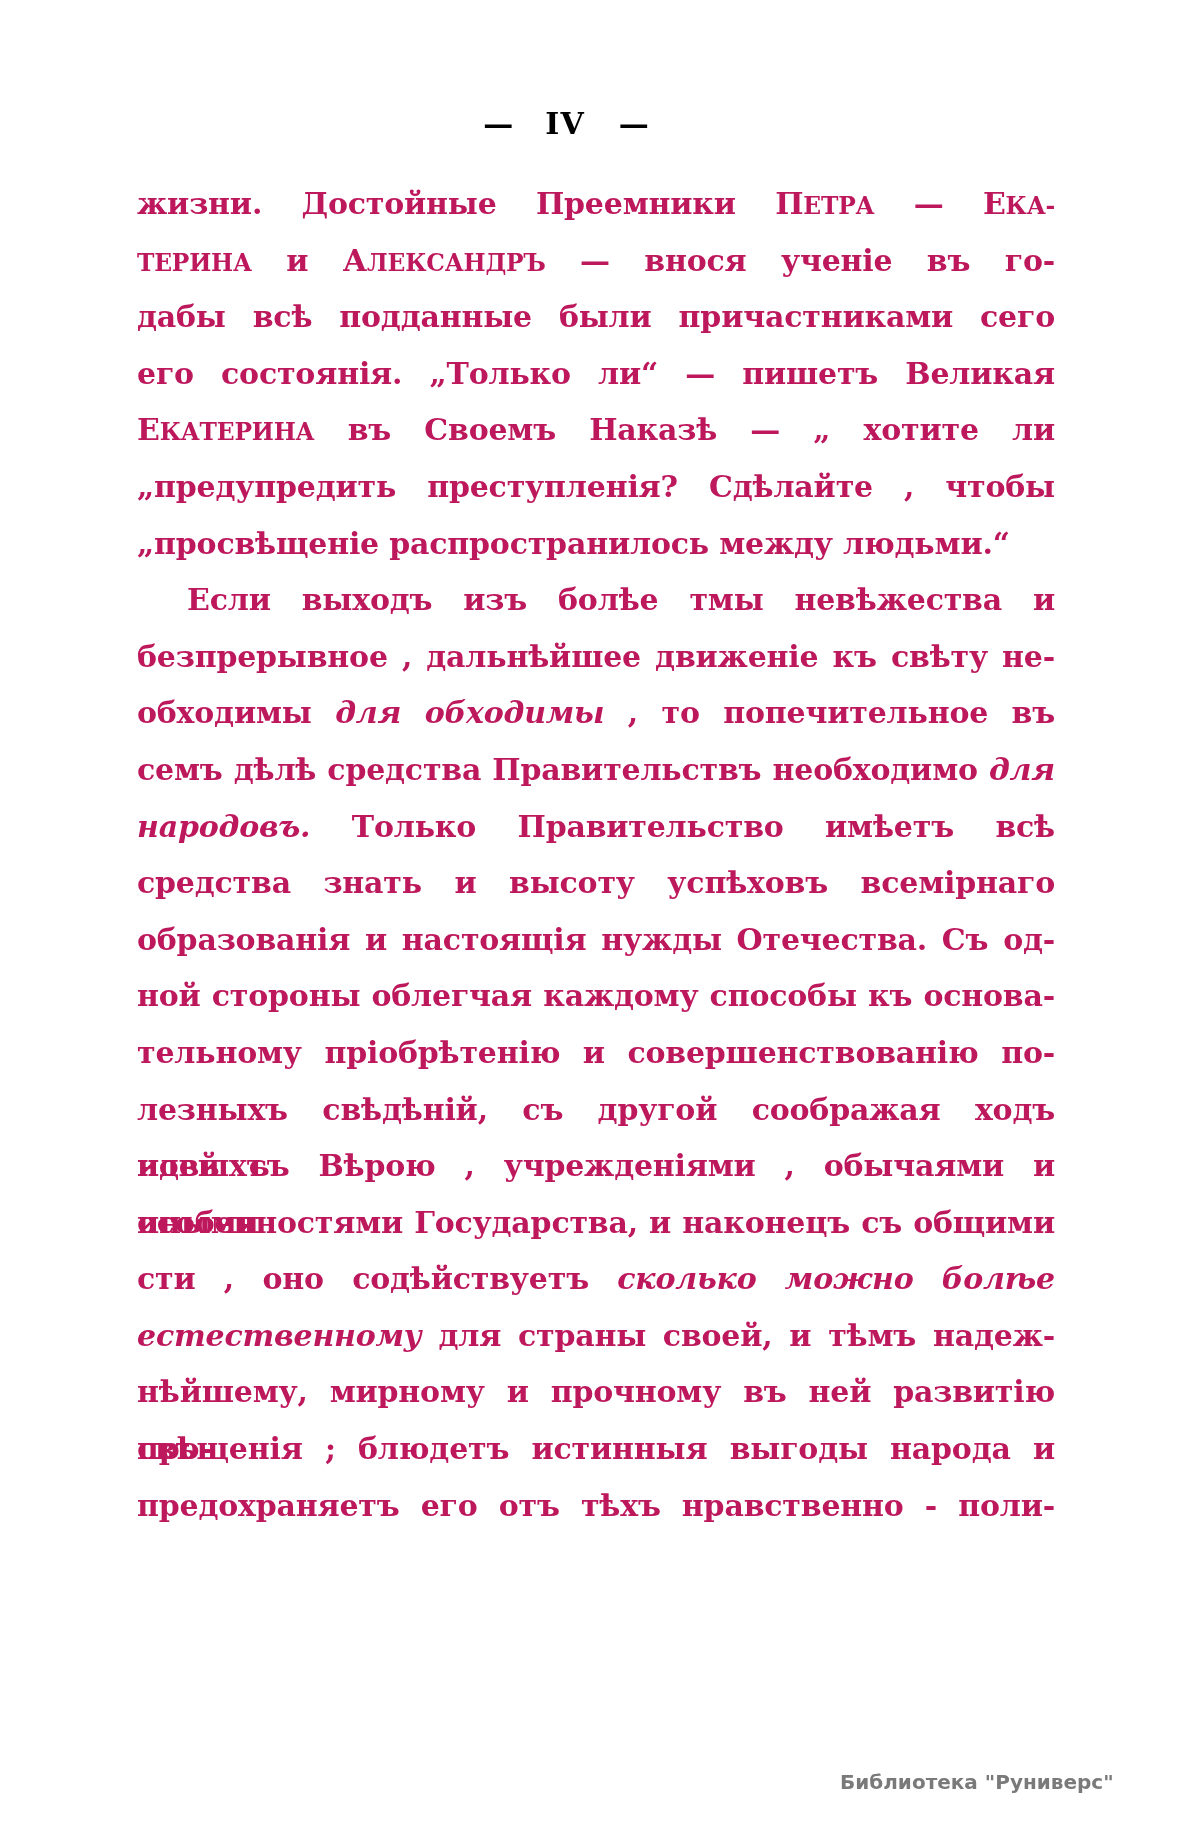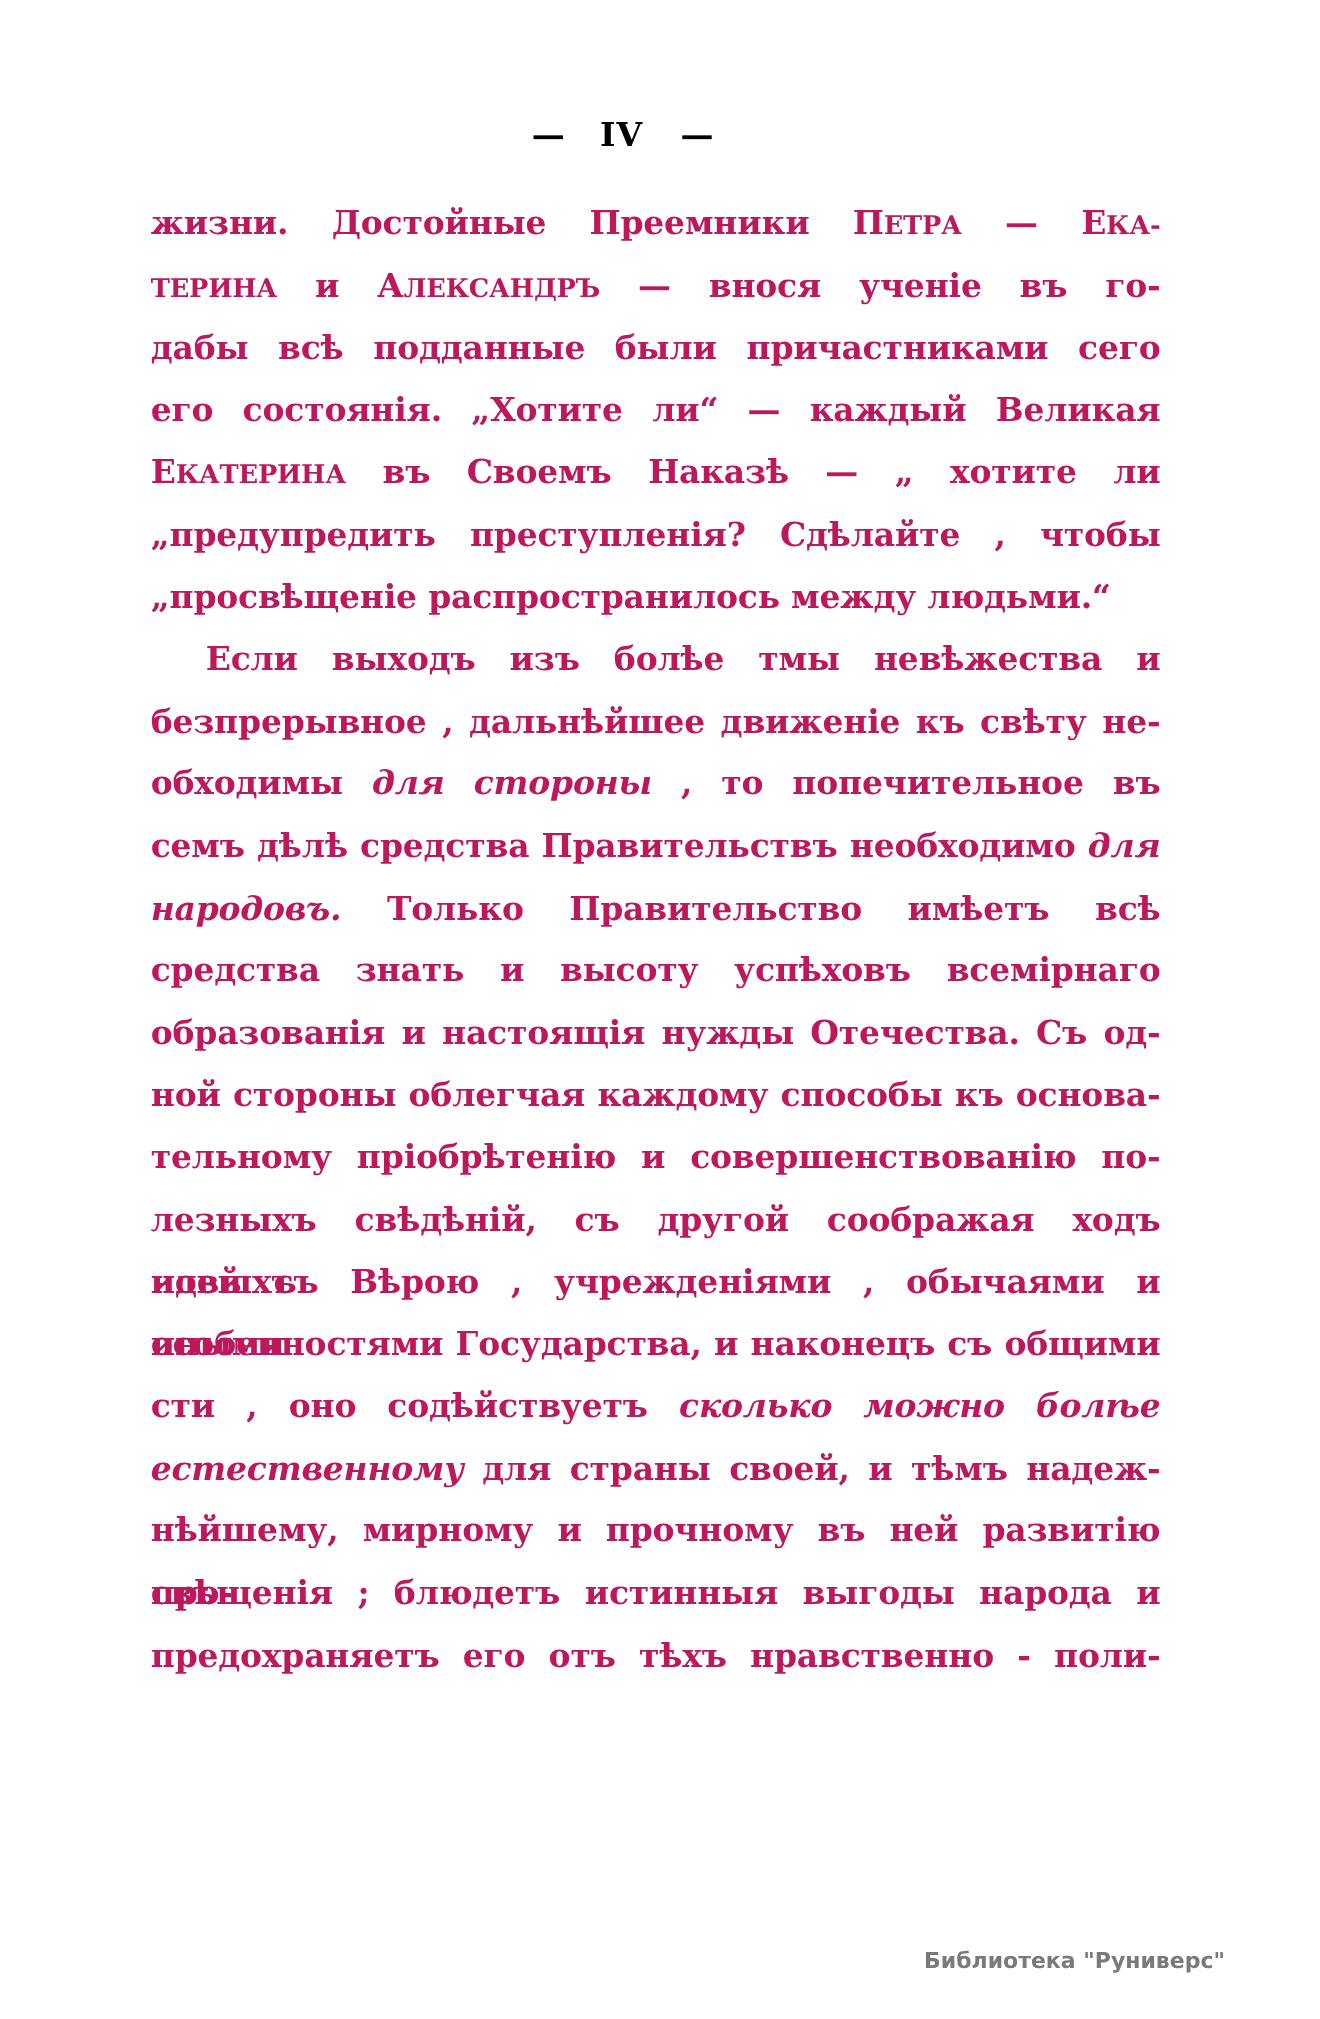--- a/index.html
+++ b/index.html
@@ -59,27 +59,27 @@
   <div class="page-header">
     <span class="dash">—</span>
     <span class="folio">IV</span>
     <span class="dash">—</span>
   </div>
 
   <div class="text-block">
       <div class="line"><span class="seg-n">жизни. Достойные Преемники </span><span class="seg-n">П</span><span class="seg-sc">ЕТРА</span><span class="seg-n"> — </span><span class="seg-n">Е</span><span class="seg-sc">КА-</span></div>
       <div class="line"><span class="seg-sc">ТЕРИНА</span><span class="seg-n"> и </span><span class="seg-n">А</span><span class="seg-sc">ЛЕКСАНДРЪ</span><span class="seg-n"> — внося ученіе въ го-</span></div>
       <div class="line"><span class="seg-n">дабы всѣ подданные были причастниками сего</span></div>
-      <div class="line"><span class="seg-n">его состоянія. „Хотите ли“ — каждый Великая</span></div>
+      <div class="line"><span class="seg-n">его состоянія. „Только ли“ — пишетъ Великая</span></div>
       <div class="line"><span class="seg-n">Е</span><span class="seg-sc">КАТЕРИНА</span><span class="seg-n"> въ Своемъ Наказѣ — „ хотите ли</span></div>
       <div class="line"><span class="seg-n">„предупредить преступленія? Сдѣлайте , чтобы</span></div>
       <div class="line no-just"><span class="seg-n">„просвѣщеніе распространилось между людьми.“</span></div>
       <div class="line indent"><span class="seg-n">Если выходъ изъ болѣе тмы невѣжества и</span></div>
       <div class="line"><span class="seg-n">безпрерывное , дальнѣйшее движеніе къ свѣту не-</span></div>
-      <div class="line"><span class="seg-n">обходимы </span><span class="seg-i">для стороны</span><span class="seg-n"> , то попечительное въ</span></div>
+      <div class="line"><span class="seg-n">обходимы </span><span class="seg-i">для обходимы</span><span class="seg-n"> , то попечительное въ</span></div>
       <div class="line"><span class="seg-n">семъ дѣлѣ средства Правительствъ необходимо </span><span class="seg-i">для</span></div>
       <div class="line"><span class="seg-i">народовъ.</span><span class="seg-n"> Только Правительство имѣетъ всѣ</span></div>
       <div class="line"><span class="seg-n">средства знать и высоту успѣховъ всемірнаго</span></div>
       <div class="line"><span class="seg-n">образованія и настоящія нужды Отечества. Съ од-</span></div>
       <div class="line"><span class="seg-n">ной стороны облегчая каждому способы къ основа-</span></div>
       <div class="line"><span class="seg-n">тельному пріобрѣтенію и совершенствованію по-</span></div>
       <div class="line"><span class="seg-n">лезныхъ свѣдѣній, съ другой соображая ходъ новыхъ</span></div>
       <div class="line"><span class="seg-n">идей съ Вѣрою , учрежденіями , обычаями и иными</span></div>
       <div class="line"><span class="seg-n">особенностями Государства, и наконецъ съ общими</span></div>
       <div class="line"><span class="seg-n">сти , оно содѣйствуетъ </span><span class="seg-i">сколько можно болѣе</span></div>

